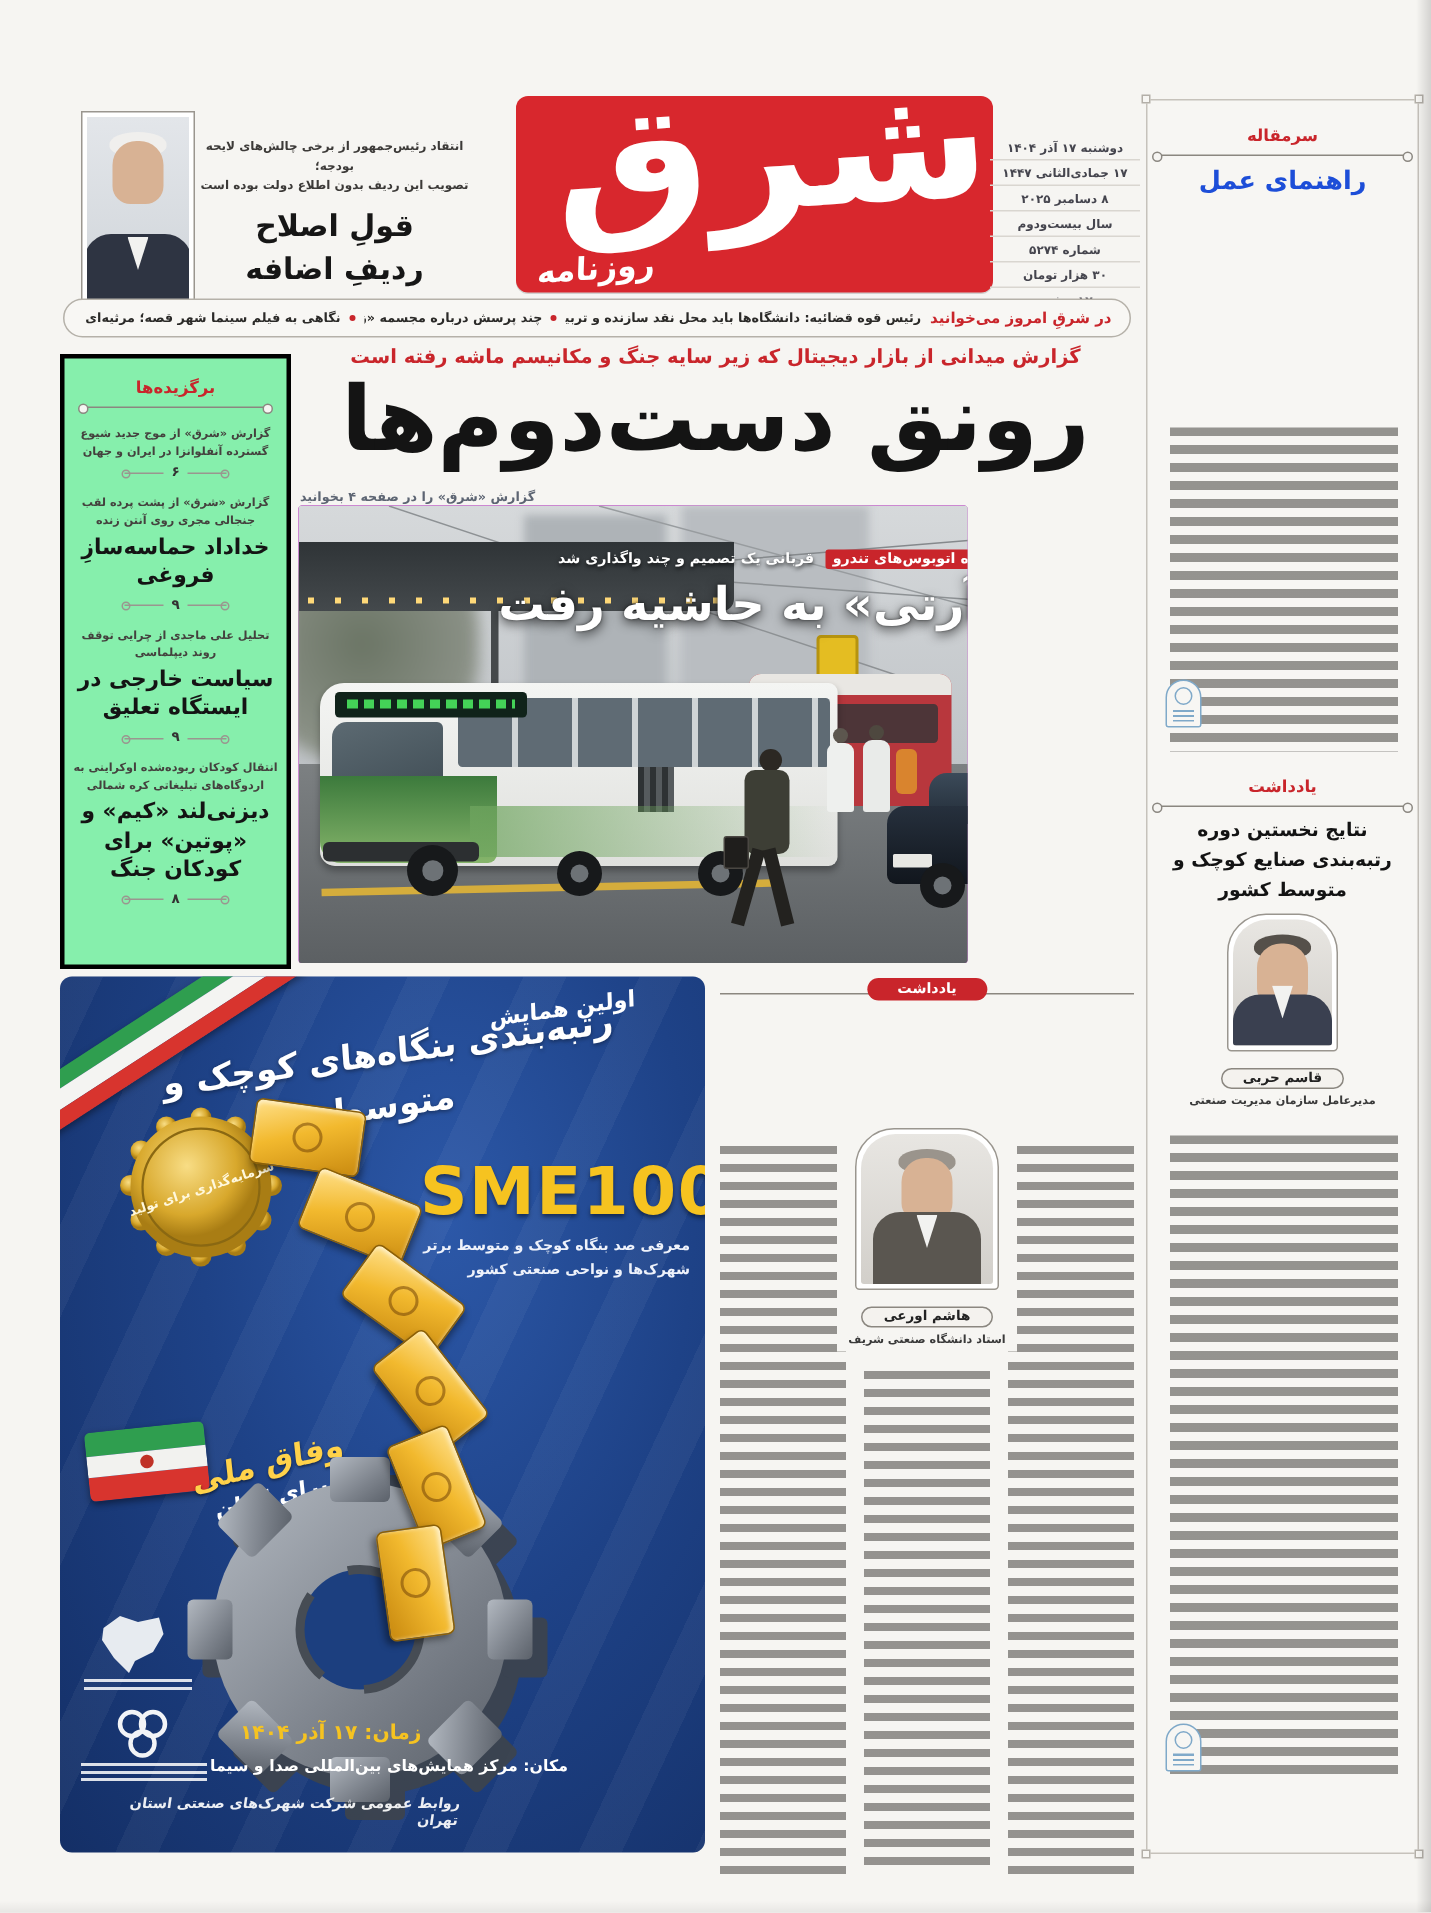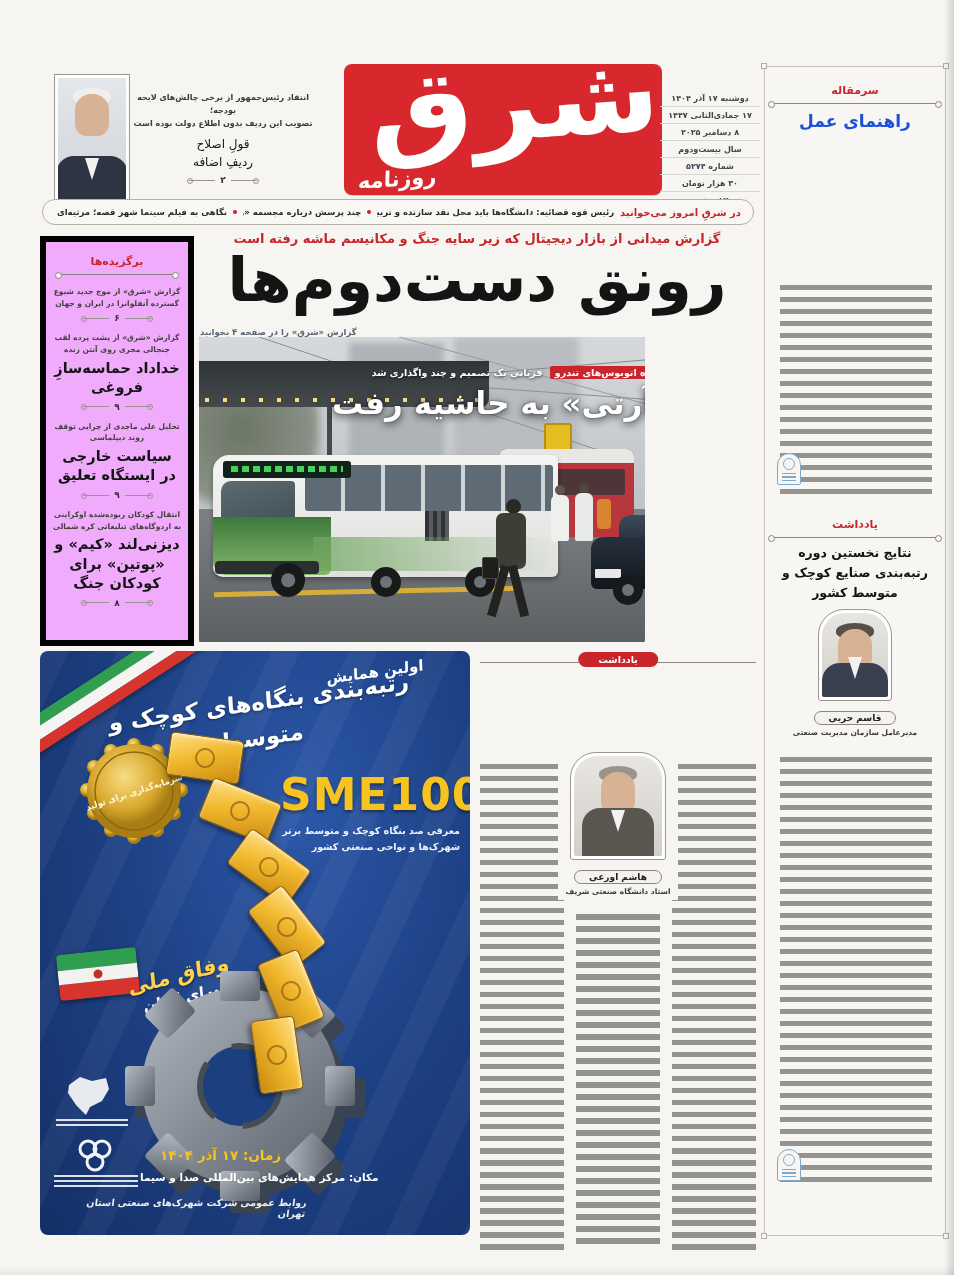--- a/index.html
+++ b/index.html
@@ -15,21 +15,21 @@
   .m-portrait .ph{position:relative;width:100%;height:100%;background:linear-gradient(#e3e6ea,#cfd4d9);overflow:hidden;}
   .p-head{position:absolute;left:50%;transform:translateX(-50%);top:16px;width:34px;height:42px;background:#d8b294;border-radius:16px 16px 12px 12px;}
   .p-hair{position:absolute;left:50%;transform:translateX(-50%);top:10px;width:38px;height:16px;border-radius:50% 50% 40% 40%;}
   .hair-white{background:#f0efed;}
   .hair-dark{background:#55504a;}
   .hair-gray{background:#9a948c;}
   .p-body{position:absolute;left:50%;transform:translateX(-50%);bottom:0;width:72px;height:48px;background:#2e3442;border-radius:18px 18px 0 0;}
   .p-shirt{position:absolute;left:50%;transform:translateX(-50%);bottom:24px;width:14px;height:22px;background:#f2f2f0;clip-path:polygon(50% 100%,0 0,100% 0);}
   .m-lefttext{left:132px;top:92px;width:182px;text-align:center;}
   .m-kicker{font-size:8px;font-weight:bold;color:#3c3a38;line-height:1.6;}
-  .m-head{margin-top:6px;font-size:12px;font-weight:normal;color:#161616;line-height:1.45;}
+  .m-head{margin-top:6px;font-size:20px;font-weight:bold;color:#161616;line-height:1.45;}
   .logo{left:344px;top:64px;width:318px;height:131px;background:#d8272d;border-radius:8px;overflow:hidden;box-shadow:0 1px 0 rgba(0,0,0,.15);}
   .logo-word{position:absolute;right:18px;top:-22px;font-size:104px;font-weight:bold;color:#fff;transform:rotate(-4deg) scaleX(1.12);transform-origin:center;letter-spacing:-4px;}
   .logo-sub{position:absolute;left:14px;bottom:4px;font-size:21px;font-weight:bold;color:#fff;transform:rotate(-4deg) skewX(-6deg);}
   .dateline{left:660px;top:90px;width:100px;}
   .d-row{font-size:8px;color:#45454e;text-align:center;padding:3.5px 0;border-bottom:1px solid #d9d6d0;font-weight:bold;}
   .d-row:last-child{border-bottom:none;}
   .today{left:42px;top:199px;width:712px;height:26px;border:1px solid #b5b1a9;border-radius:13px;display:flex;align-items:center;padding:0 12px;gap:6px;background:#f8f7f4;}
   .ts-label{color:#c9252b;font-weight:bold;font-size:10px;white-space:nowrap;}
   .ts-item{color:#2b2a28;font-size:8.5px;font-weight:bold;white-space:nowrap;overflow:hidden;}
   .dot{width:4px;height:4px;border-radius:50%;background:#c9252b;flex:none;}
@@ -49,21 +49,21 @@
   .role{font-size:7.5px;font-weight:bold;color:#3a3a3a;margin-top:3px;}
   .lines{background:repeating-linear-gradient(to bottom,rgba(58,56,52,.52) 0 5.5px,rgba(0,0,0,0) 5.5px 12px);filter:blur(.35px);}
   .lines-w{background:repeating-linear-gradient(to bottom,rgba(255,255,255,.85) 0 2.2px,rgba(0,0,0,0) 2.2px 5px);}
   .stamp{width:24px;height:32px;border:1px solid #7fa9c9;border-radius:12px 12px 2px 2px;background:#fbfcfd;}
   .stamp::before{content:"";display:block;margin:4px auto 0;width:10px;height:10px;border:1px solid #7fa9c9;border-radius:50%;}
   .stamp::after{content:"";display:block;margin:3px auto 0;width:14px;height:8px;background:repeating-linear-gradient(to bottom,#7fa9c9 0 1.5px,transparent 1.5px 3.5px);}
   .frame{background:#fff;border:1px solid #9a968f;padding:3px;border-radius:26px 26px 3px 3px;}
   .frame .ph{position:relative;width:100%;height:100%;background:linear-gradient(#e8e6e2,#d2cfca);border-radius:23px 23px 2px 2px;overflow:hidden;}
 
   
-  .hl-box{left:40px;top:236px;width:154px;height:410px;border:6px solid #000000;background:#f0abfc;padding:8px 6px;text-align:center;overflow:hidden;}
+  .hl-box{left:40px;top:236px;width:154px;height:410px;border:3px solid #000000;background:#86efac;padding:8px 6px;text-align:center;overflow:hidden;}
   .hl-kicker{font-size:7.5px;font-weight:bold;color:#44413e;line-height:1.55;margin-top:9px;}
   .hl-title{font-size:14.5px;font-weight:bold;color:#141414;line-height:1.35;margin-top:3px;}
 
   
   .lead{left:198px;top:231px;width:558px;height:104px;text-align:center;}
   .lead-kicker{color:#c9252b;font-size:13px;font-weight:bold;}
   .lead-title{font-size:60px;font-weight:bold;color:#141414;line-height:1.08;letter-spacing:-1px;margin-top:2px;}
   .lead-note{position:absolute;left:2px;bottom:-2px;font-size:8.5px;font-weight:bold;color:#5d6573;}
 
   

